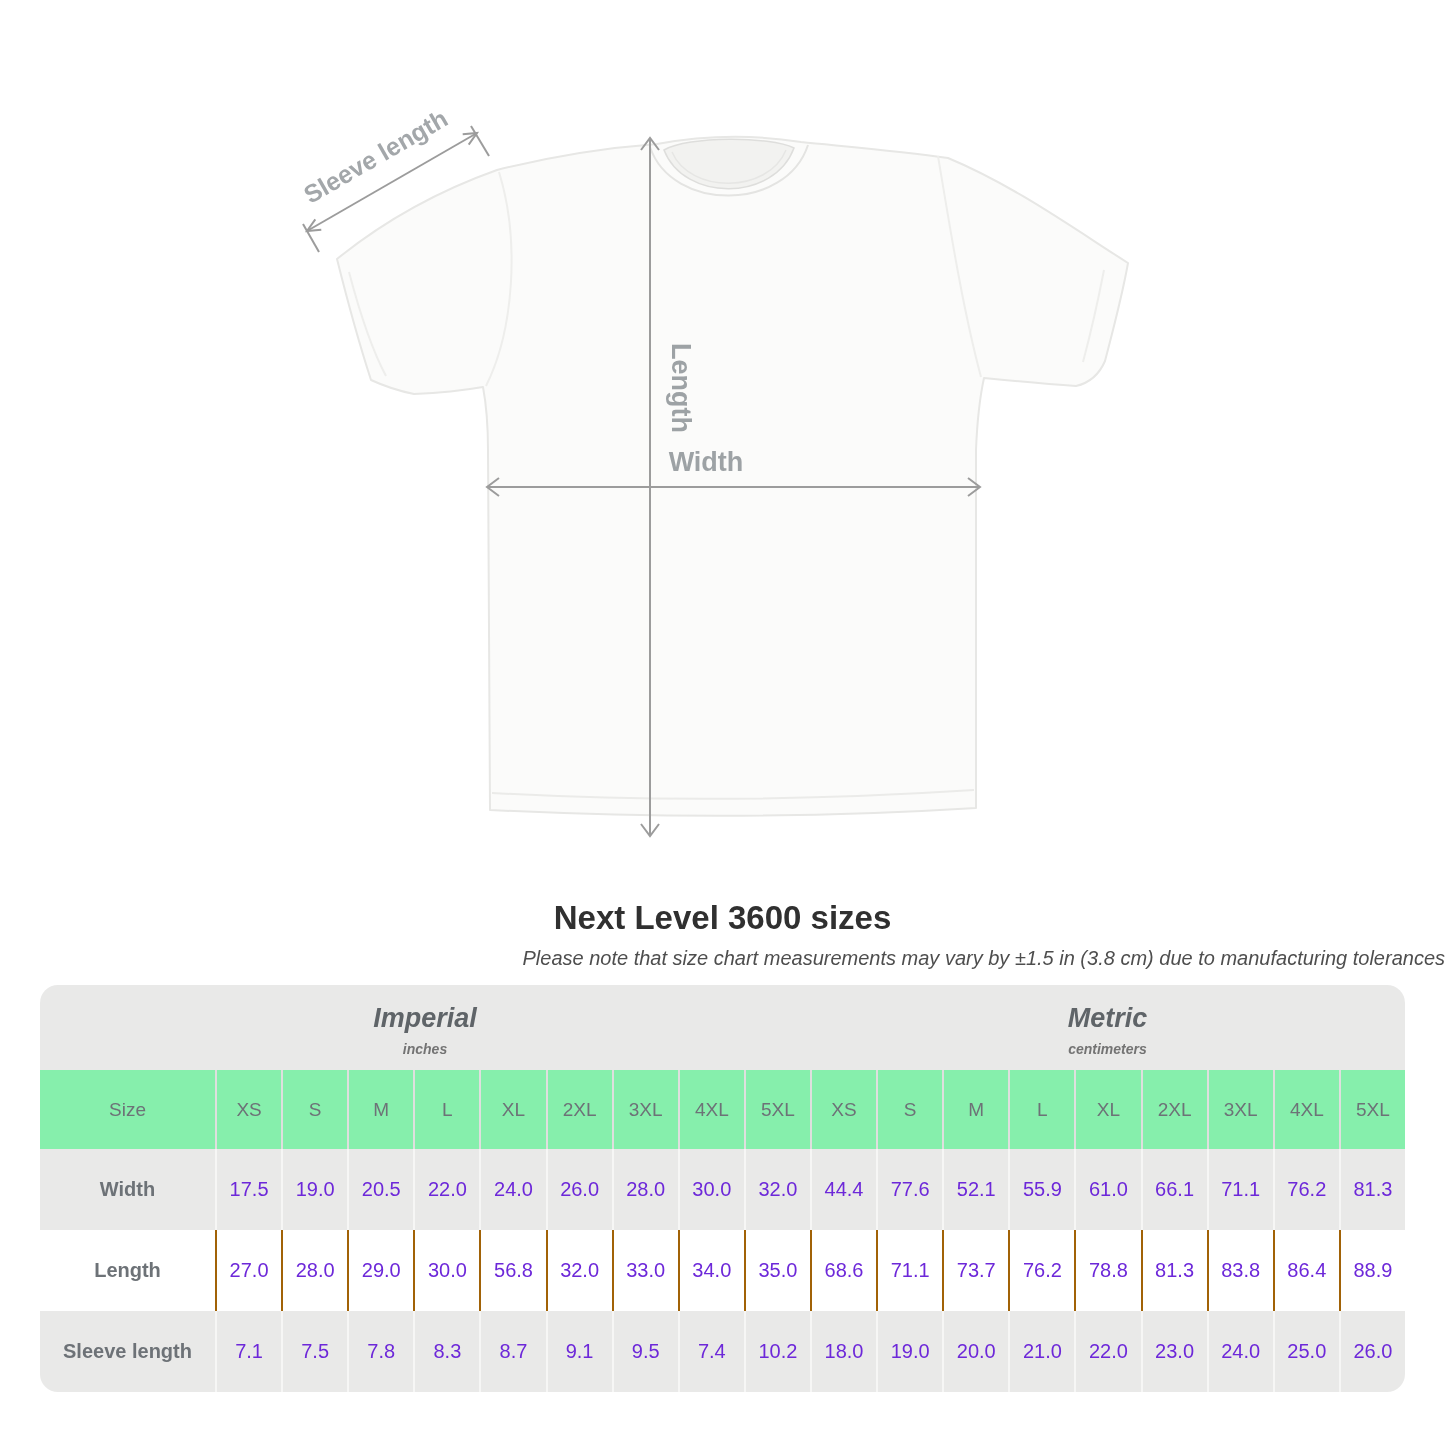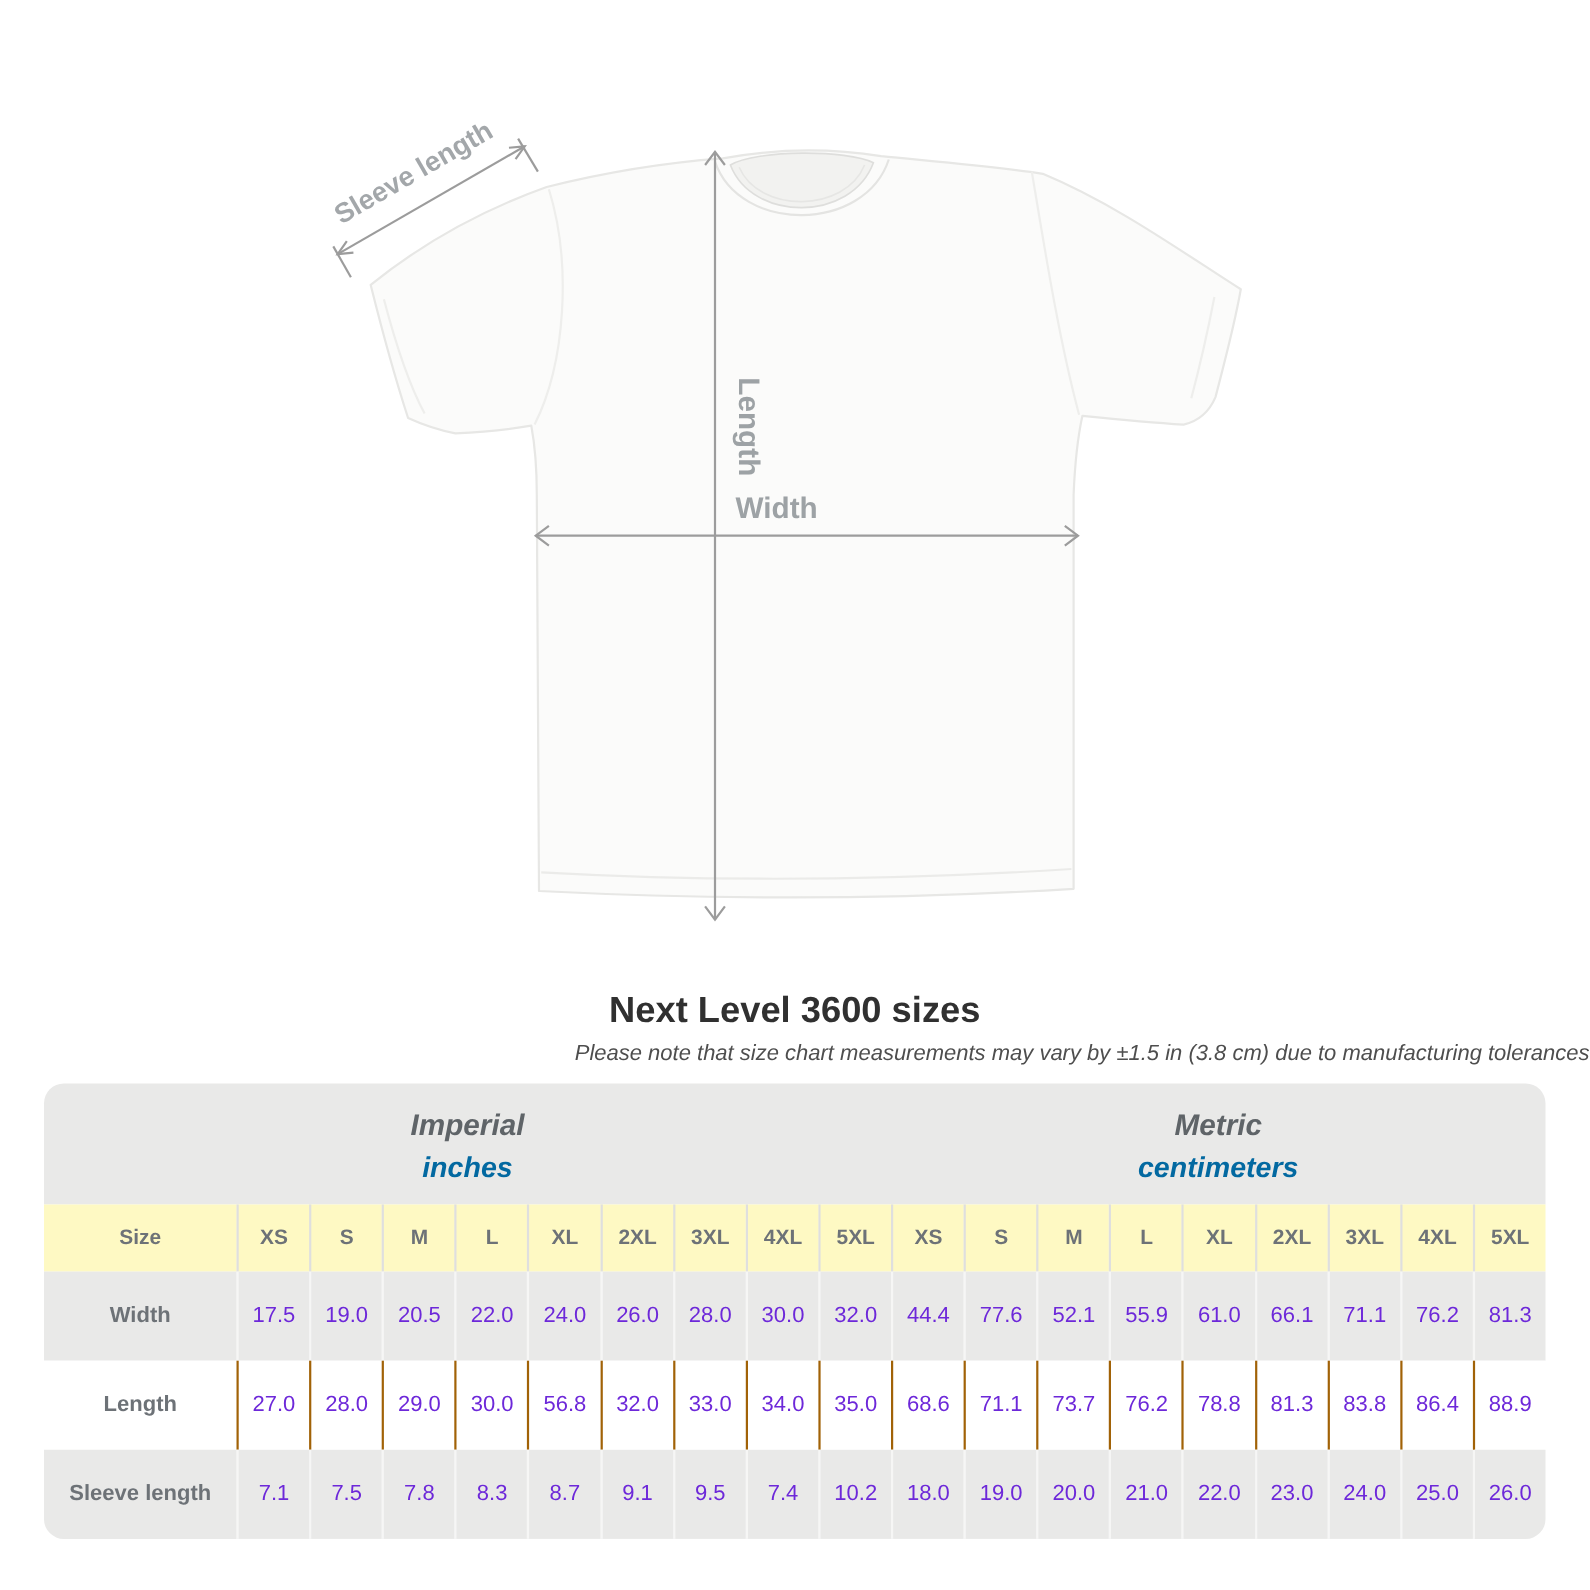--- a/index.html
+++ b/index.html
@@ -19,28 +19,28 @@
     margin-top:9px; line-height:26px;
   }
   table.size-chart {
     border-collapse:separate; border-spacing:0; table-layout:fixed;
     width:1365px; margin:14px auto 0; border-radius:18px;
   }
   table.size-chart th, table.size-chart td {
     box-sizing:border-box; text-align:center; vertical-align:middle;
     padding:0; margin:0;
   }
-  tr.group-row th { background:#e9e9e8; height:110px; }
+  tr.group-row th { background:#e9e9e8; height:85px; }
   .corner-tl { border-top-left-radius:18px; }
   .corner-tr { border-top-right-radius:18px; }
   .corner-bl { border-bottom-left-radius:18px; }
   .corner-br { border-bottom-right-radius:18px; }
   .group-label { font-size:27px; font-weight:bold; font-style:italic; color:#5f6468; padding-top:4px; }
-  .group-sub   { font-size:26px; font-style:italic; color:#0369a1; margin-top:7px; }
-  tr.size-row th { background:#fef9c3; height:61px; font-size:19px; font-weight:bold; color:#6d7277; }
+  .group-sub   { font-size:14px; font-style:italic; color:#737373; margin-top:7px; }
+  tr.size-row th { background:#86efac; height:79px; font-size:19px; font-weight:normal; color:#6d7277; }
   tr.size-row th + th { border-left:2px solid #dfdfde; }
   tr.data-row { height:81px; }
   tr.data-row th.row-label { font-size:20px; font-weight:bold; color:#6d7277; }
   tr.data-row td { font-size:20px; font-weight:normal; color:#6d28d9; }
   tr.gray-row th, tr.gray-row td { background:#e9e9e8; }
   tr.white-row th, tr.white-row td { background:#ffffff; }
   tr.gray-row  td, tr.gray-row  th + td { border-left:2px solid #f6f6f5; }
   tr.gray-row  th.row-label { border-left:none; }
   tr.white-row td { border-left:2px solid #a16207; }
   tr.white-row th.row-label { border-left:none; }

